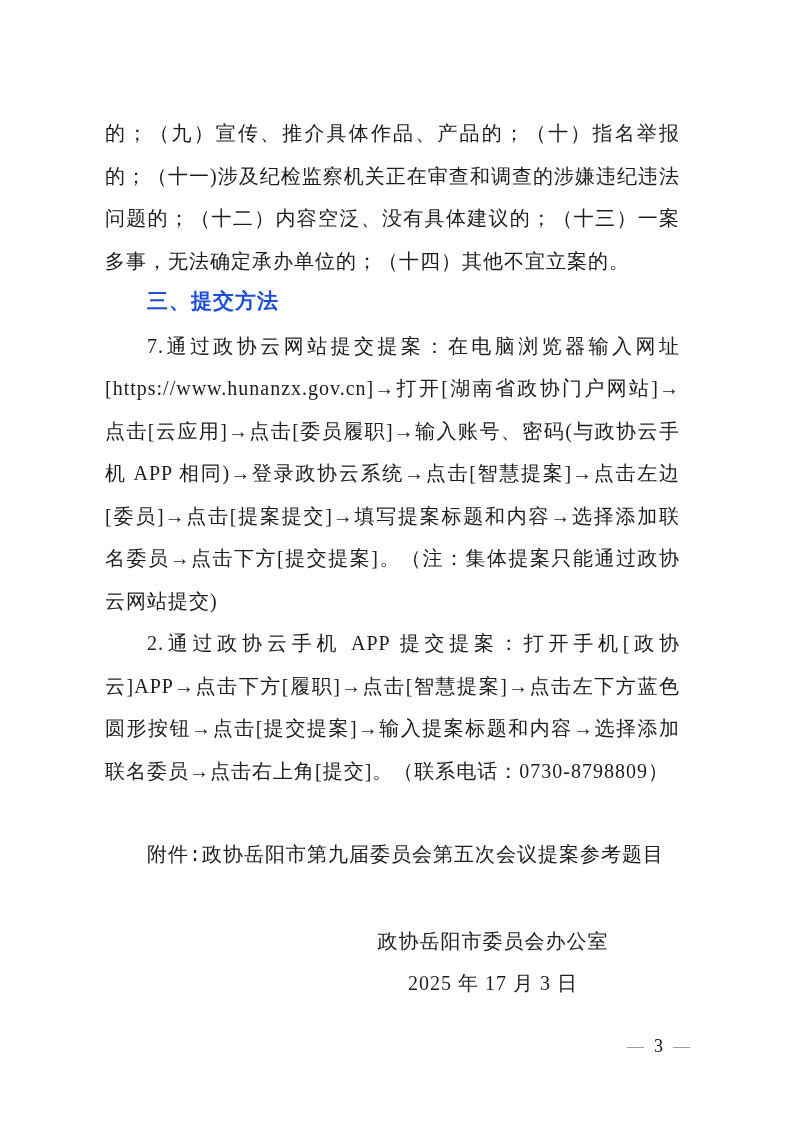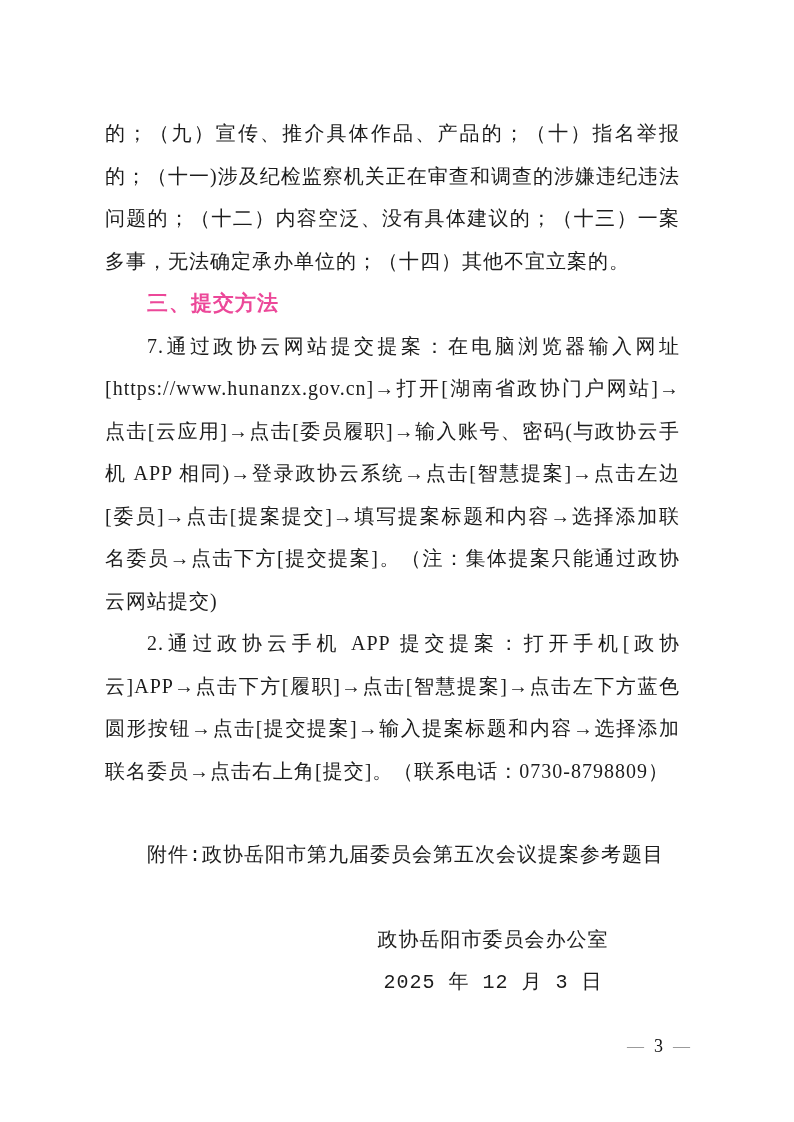--- a/index.html
+++ b/index.html
@@ -21,44 +21,43 @@
   }
   .body-text {
     font-size: 20px;
     line-height: 42.5px;
     letter-spacing: 1px;
     text-align: justify;
     color: #1c1c1c;
   }
   .indent { text-indent: 42px; }
   .section-heading {
-    font-family: Liberation Serif, serif;
+    font-family: Liberation Mono, monospace;
     font-weight: bold;
     font-size: 21px;
     line-height: 42.5px;
     letter-spacing: 1px;
-    color: #ec4899;
+    color: #1d4ed8;
     text-indent: 42px;
   }
   .attachment-line {
     margin-top: 42.5px;
     font-family: Liberation Mono, monospace;
   }
   .signature-block {
     margin-top: 42.5px;
     width: 280px;
     margin-left: 248px;
     text-align: center;
   }
   .signature-block p {
     font-size: 20px;
     line-height: 42.5px;
     letter-spacing: 1px;
     text-align: center;
-    font-family: Liberation Mono, monospace;
   }
   .page-footer {
     position: absolute;
     top: 1036px;
     right: 104px;
     display: inline-flex;
     align-items: center;
     gap: 10px;
     font-size: 17px;
     line-height: 20px;
@@ -78,21 +77,21 @@
 
 
     <p class="body-text indent">7.通过政协云网站提交提案：在电脑浏览器输入网址[https://www.hunanzx.gov.cn]→打开[湖南省政协门户网站]→点击[云应用]→点击[委员履职]→输入账号、密码(与政协云手机 APP 相同)→登录政协云系统→点击[智慧提案]→点击左边[委员]→点击[提案提交]→填写提案标题和内容→选择添加联名委员→点击下方[提交提案]。（注：集体提案只能通过政协云网站提交)</p>
 
     <p class="body-text indent">2.通过政协云手机 APP 提交提案：打开手机[政协云]APP→点击下方[履职]→点击[智慧提案]→点击左下方蓝色圆形按钮→点击[提交提案]→输入提案标题和内容→选择添加联名委员→点击右上角[提交]。（联系电话：0730-8798809）</p>
 
     <p class="body-text indent attachment-line">附件:政协岳阳市第九届委员会第五次会议提案参考题目</p>
 
     <div class="signature-block">
       <p>政协岳阳市委员会办公室</p>
-      <p>2025 年 12 月 3 日</p>
+      <p>2025 年 17 月 3 日</p>
     </div>
 
   </div>
 
   <div class="page-footer">
     <span class="footer-dash">—</span>
     <span class="footer-num">3</span>
     <span class="footer-dash">—</span>
   </div>
 </div>

